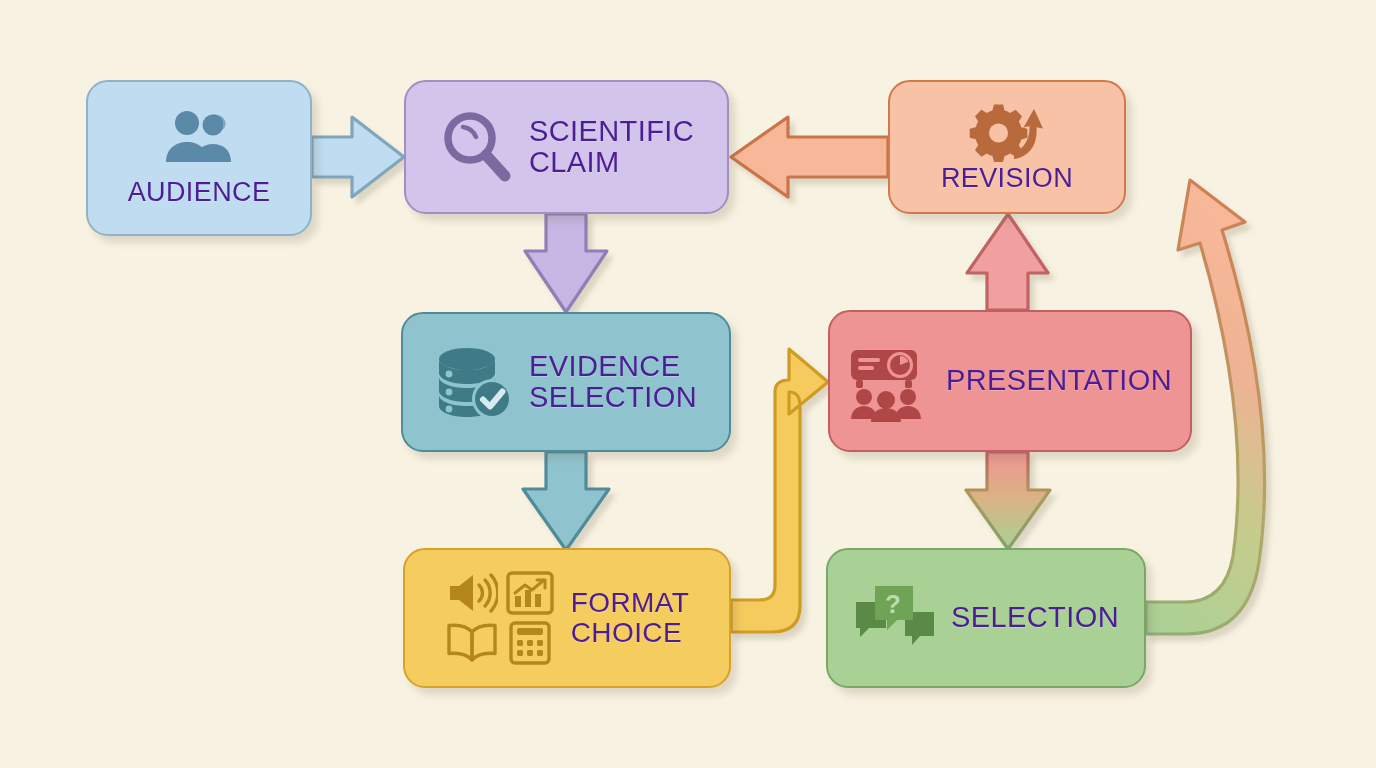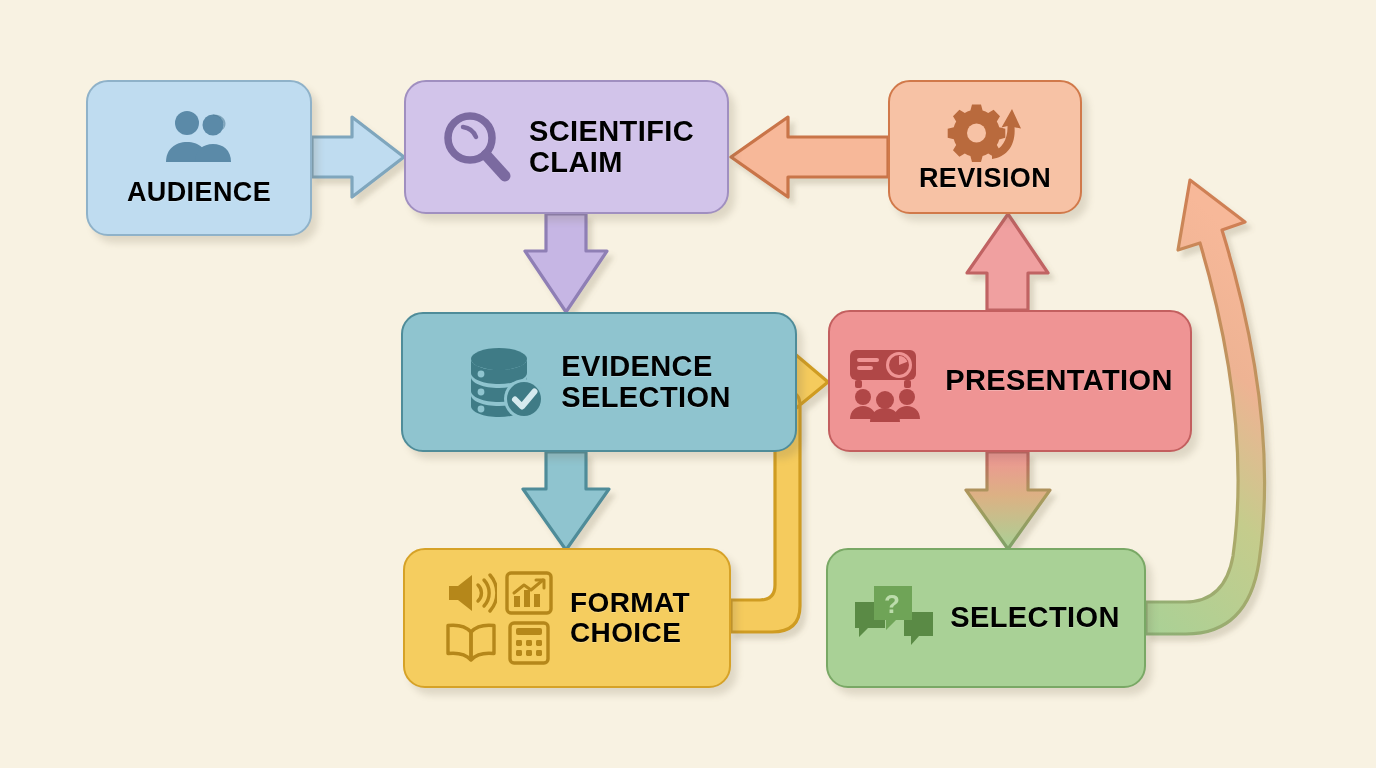--- a/index.html
+++ b/index.html
@@ -28,26 +28,26 @@
     display: flex;
     flex-direction: row;
     align-items: center;
     justify-content: center;
     gap: 14px;
     padding: 6px 16px;
     box-shadow: 6px 7px 7px rgba(120,110,85,0.20);
     z-index: 5;
   }
   .node-label {
-    font-weight: bold;
+    font-weight: normal;
     letter-spacing: 0.4px;
     line-height: 1.08;
     text-align: center;
     white-space: pre-line;
-    color: #000000;
+    color: #4c1d95;
     text-shadow: 0 1px 0 rgba(255,255,255,0.25);
   }
   .icon-wrap {
     display: flex;
     align-items: center;
     justify-content: center;
     flex: 0 0 auto;
   }
   .icon-grid {
     display: grid;
@@ -65,28 +65,28 @@
   }
   #node-audience .node-label { font-size: 27px; }
 
   #node-scientific-claim {
     left: 404px; top: 80px;  width: 325px; height: 134px;
     background: #d2c4ea; border: 2.5px solid #a08fc0;
   }
   #node-scientific-claim .node-label { font-size: 29px; text-align: left; }
 
   #node-revision {
-    left: 888px; top: 80px;  width: 194px; height: 134px;
+    left: 888px; top: 80px;  width: 238px; height: 134px;
     background: #f7c2a5; border: 2.5px solid #d1794a;
     flex-direction: column; gap: 2px;
   }
   #node-revision .node-label { font-size: 27px; }
 
   #node-evidence-selection {
-    left: 401px; top: 312px; width: 396px; height: 140px;
+    left: 401px; top: 312px; width: 330px; height: 140px;
     background: #8fc4cf; border: 2.5px solid #4f8c99;
   }
   #node-evidence-selection .node-label { font-size: 29px; text-align: left; }
 
   #node-presentation {
     left: 828px; top: 310px; width: 364px; height: 142px;
     background: #ef9494; border: 2.5px solid #c35f5f;
   }
   #node-presentation .node-label { font-size: 29px; text-align: left; }
 

